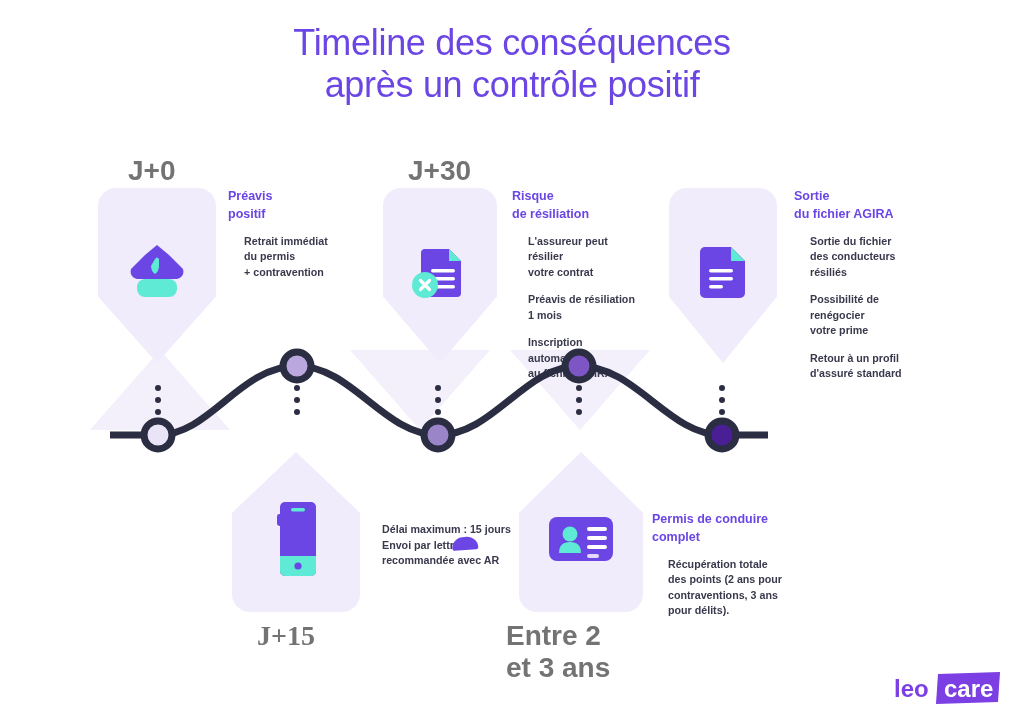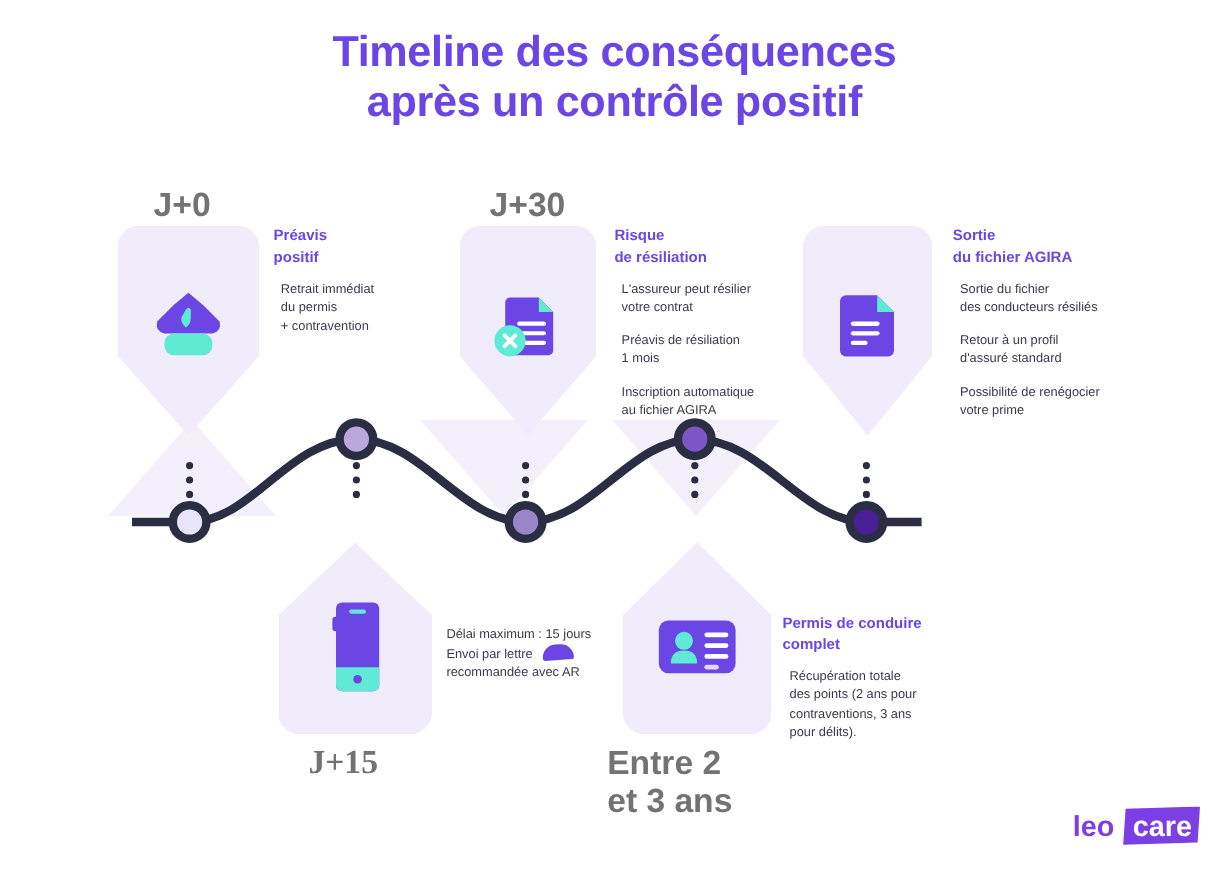--- a/index.html
+++ b/index.html
@@ -11,21 +11,21 @@
     -webkit-font-smoothing:antialiased;
   }
   .stage{position:absolute;inset:0;}
 
   
   .title{
     position:absolute;left:0;right:0;top:22px;
     text-align:center;
     color:#6b46e5;
     font-size:36px;line-height:1.16;
-    font-weight:bold;
+    font-weight:normal;
     letter-spacing:-0.3px;
   }
   .title .l2{display:block;}
 
   
   .pin{
     position:absolute;
     background:#f0ecfb;
     display:flex;align-items:center;justify-content:center;
   }
@@ -55,24 +55,24 @@
   .block{position:absolute;}
   .block h3{
     margin:0 0 10px 0;
     color:#6b46e5;
     font-size:12.5px;
     font-weight:bold;
     line-height:1.42;
     white-space:pre-line;
   }
   .block p{
-    margin:0 0 12px 6px;
+    margin:0 0 12px 16px;
     color:#39394d;
     font-size:10.7px;
-    font-weight:normal;
+    font-weight:bold;
     line-height:1.45;
     white-space:pre-line;
   }
   .block p:last-child{margin-bottom:0;}
 
   
   .blob{
     position:absolute;
     width:26px;height:13px;
     background:#6b46e5;
@@ -154,24 +154,24 @@
         <rect x="14" y="36" width="24" height="3.6" rx="1.8" fill="#ffffff"></rect>
         <rect x="14" y="44" width="14" height="3.6" rx="1.8" fill="#ffffff"></rect>
       </svg>
     </span>
   </div>
   <div class="block" style="left:794px;top:188px;width:140px;">
     <h3>Sortie
 du fichier AGIRA</h3>
     <p>Sortie du fichier
 des conducteurs résiliés</p>
+    <p>Possibilité de renégocier
+votre prime</p>
     <p>Retour à un profil
 d'assuré standard</p>
-    <p>Possibilité de renégocier
-votre prime</p>
   </div>
 
   <svg class="timeline" viewBox="0 0 1024 140">
 
     <g fill="#2b2d42">
       <circle cx="158" cy="58" r="3"></circle>
         <circle cx="158" cy="70" r="3"></circle>
         <circle cx="158" cy="82" r="3"></circle>
       <circle cx="297" cy="58" r="3"></circle>
         <circle cx="297" cy="70" r="3"></circle>

